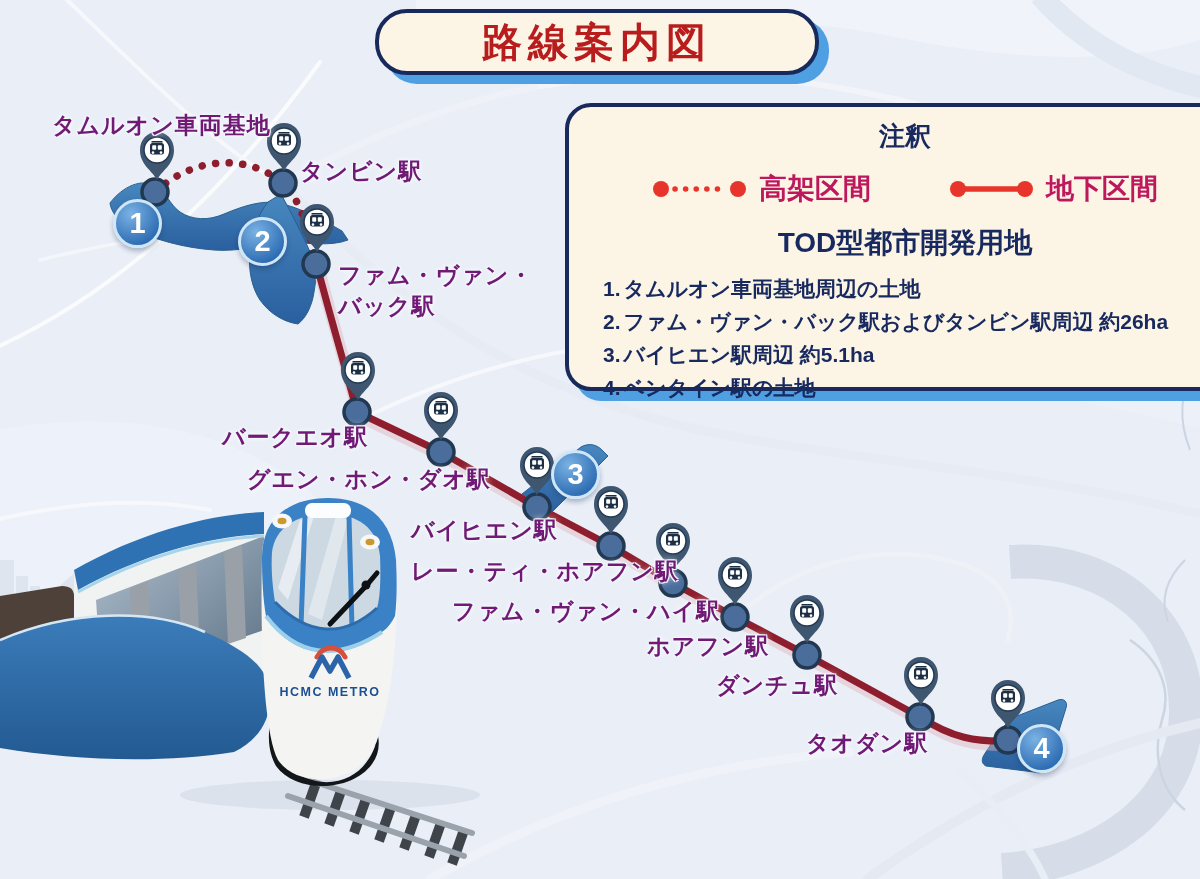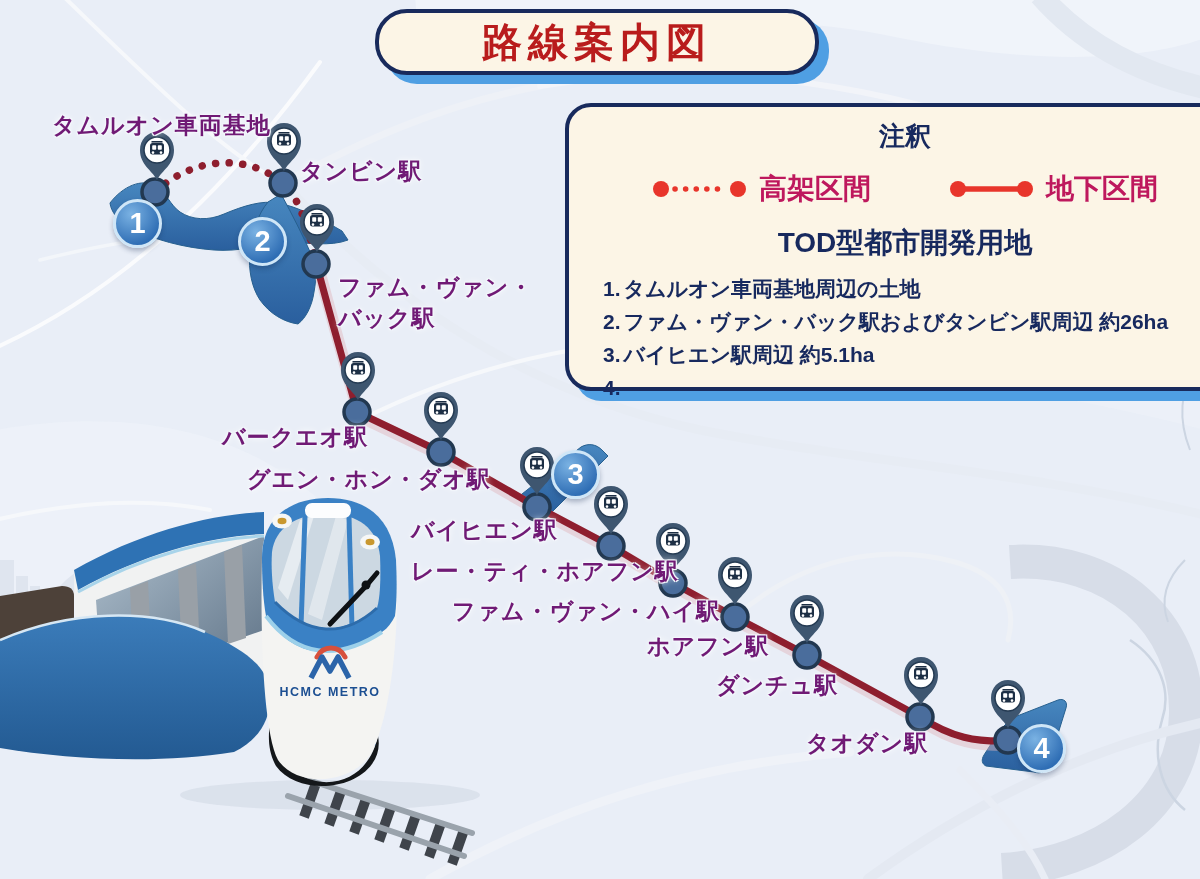--- a/index.html
+++ b/index.html
@@ -225,21 +225,21 @@
           <path d="M317,657 C323,645 339,645 345,657" stroke="#d7503c" stroke-width="5" fill="none" stroke-linecap="round"></path>
           <path d="M311,678 L322,657 L330,671 L338,657 L349,678" stroke="#2b64a9" stroke-width="5.5" fill="none" stroke-linejoin="round"></path>
           <text x="330" y="696" text-anchor="middle" font-size="12.5" font-weight="bold" letter-spacing="1.5" fill="#1c4f92">HCMC METRO</text>
         </g>
       </g>
     </g>
   </svg>
 
   <div class="st-label" style="left:52px;top:110px">タムルオン車両基地</div>
   <div class="st-label" style="left:300px;top:156px">タンビン駅</div>
-  <div class="st-label" style="left:338px;top:272px">
+  <div class="st-label" style="left:338px;top:260px">
     <span>ファム・ヴァン・</span><br>
     <span>バック駅</span>
   </div>
   <div class="st-label" style="left:222px;top:422px">バークエオ駅</div>
   <div class="st-label" style="left:411px;top:515px">バイヒエン駅</div>
   <div class="st-label" style="left:247px;top:464px">グエン・ホン・ダオ駅</div>
   <div class="st-label" style="left:411px;top:556px">レー・ティ・ホアフン駅</div>
   <div class="st-label" style="left:452px;top:596px">ファム・ヴァン・ハイ駅</div>
   <div class="st-label" style="left:647px;top:631px">ホアフン駅</div>
   <div class="st-label" style="left:716px;top:670px">ダンチュ駅</div>
@@ -283,17 +283,18 @@
       <div class="tod-item">
         <span class="n">2.</span>
         <span>ファム・ヴァン・バック駅およびタンビン駅周辺 約26ha</span>
       </div>
       <div class="tod-item">
         <span class="n">3.</span>
         <span>バイヒエン駅周辺 約5.1ha</span>
       </div>
       <div class="tod-item">
         <span class="n">4.</span>
+        <span>ベンタイン駅の土地</span>
       </div>
     </div>
   </div>
 
 </div>
 
 </body></html>

